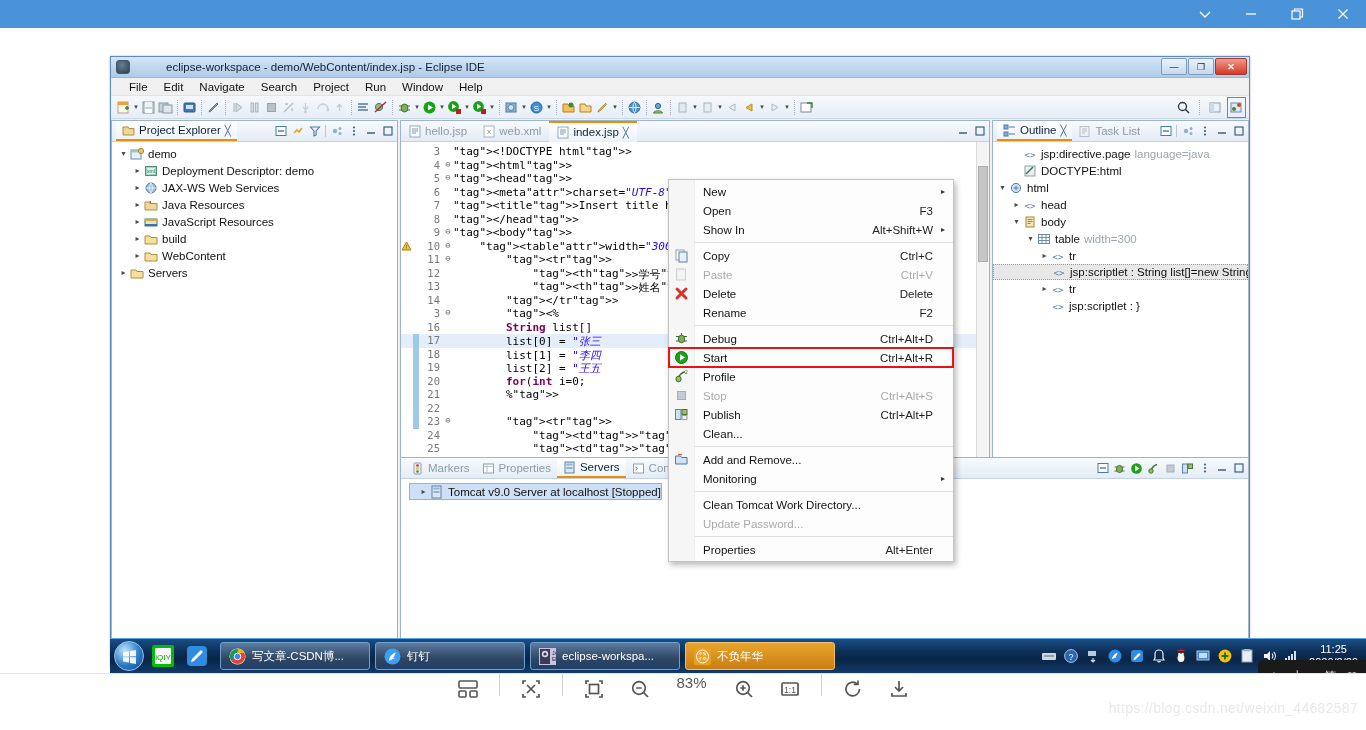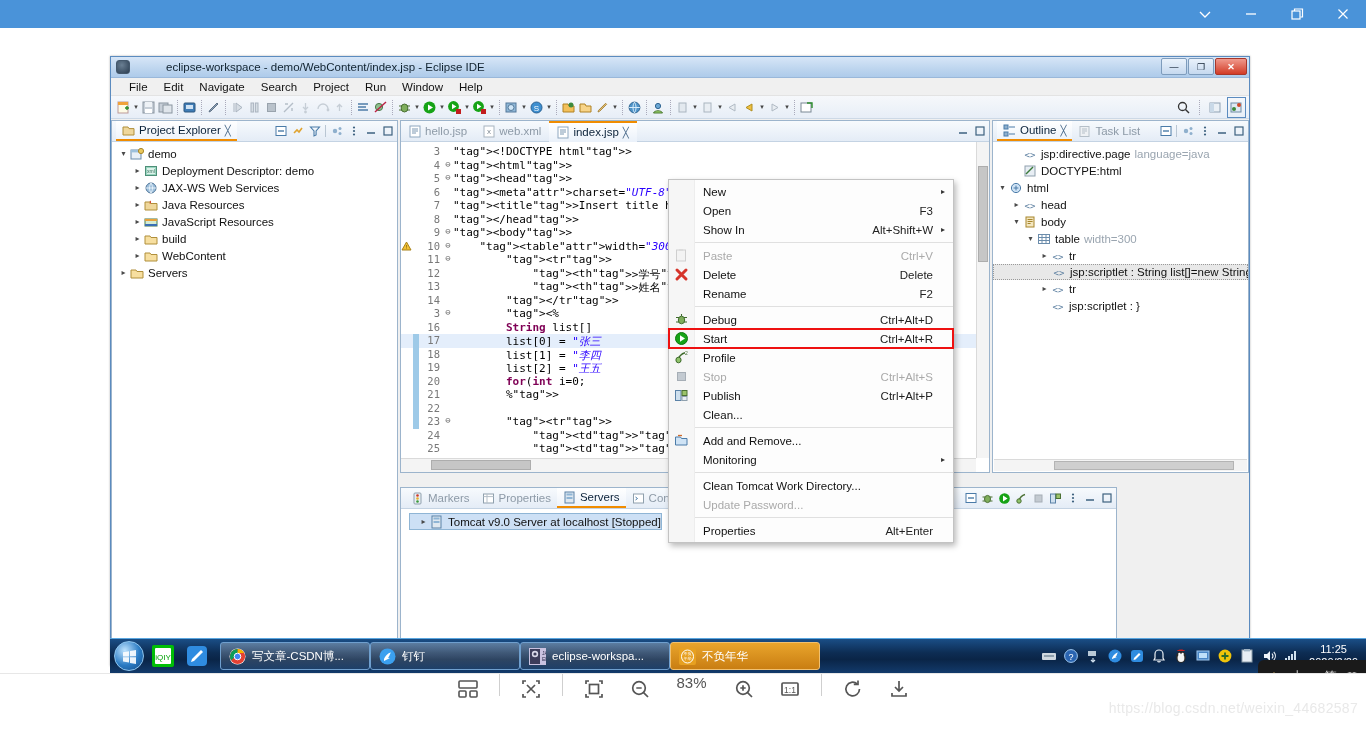--- a/index.html
+++ b/index.html
@@ -123,21 +123,21 @@
   .ln { width:30px; text-align:right; padding-right:3px; color:#787878; font-size:10.5px; flex:none;}
   .fold { width:10px; text-align:center; color:#6a6a6a; font-size:9px; flex:none;}
   .code-line.hl { background:#e4eefb; }
   .str { color:#2a00ff; font-style:italic; }
   .kw { color:#7f0055; font-weight:bold; }
 
   
   #outline-panel { position:absolute; left:881px; top:0px; width:257px; height:353px; }
 
   
-  #bottom-panel { position:absolute; left:289px; top:367px; width:717px; height:191px; }
+  #bottom-panel { position:absolute; left:289px; top:337px; width:849px; height:191px; }
 
   
   #eclipse-status {
     position:absolute; left:0; bottom:0; width:100%; height:19px;
     background:linear-gradient(#eef3f9,#dfe8f3); border-top:1px solid #c7d4e2;
     display:flex; align-items:center; font-size:11px; color:#222; padding-left:4px;
   }
   #heap-widget { position:absolute; right:22px; top:2px; width:135px; height:15px;
     border:1px solid #9fb3c7; background:#fff; display:flex; align-items:center; }
   #heap-fill { position:absolute; left:0; top:0; bottom:0; width:72px; background:#a8a8a8;}
@@ -1011,20 +1011,31 @@
           <span class="cm-accel">F3</span>
           <span class="cm-sub"></span>
         </div>
         <div class="cm-item">
           <span class="cm-ico"></span>
           <span class="cm-label">Show In</span>
           <span class="cm-accel">Alt+Shift+W</span>
           <span class="cm-sub">▸</span>
         </div>
         <div class="cm-sep"></div>
+        <div class="cm-item">
+          <span class="cm-ico">
+            <svg width="15" height="15">
+              <rect x="2" y="2" width="8" height="10" fill="#fff" stroke="#8fa0ad"></rect>
+              <rect x="5" y="4" width="8" height="10" fill="#e8f0f8" stroke="#5b82a7"></rect>
+            </svg>
+          </span>
+          <span class="cm-label">Copy</span>
+          <span class="cm-accel">Ctrl+C</span>
+          <span class="cm-sub"></span>
+        </div>
         <div class="cm-item disabled">
           <span class="cm-ico">
             <svg width="15" height="15">
               <rect x="2.5" y="2" width="9" height="11" fill="#f3f3f3" stroke="#cfcfcf"></rect>
               <rect x="5" y="1" width="4" height="2" fill="#dcdcdc"></rect>
             </svg>
           </span>
           <span class="cm-label">Paste</span>
           <span class="cm-accel">Ctrl+V</span>
           <span class="cm-sub"></span>
@@ -1157,21 +1168,21 @@
         <rect x="4" y="4" width="16" height="16" rx="1" fill="#fff"></rect>
         <text x="12" y="16" font-size="8" fill="#00a205" text-anchor="middle" font-family="Liberation Sans">iQIY</text>
       </svg>
   </div>
   <div class="tb-quick">
     <svg width="24" height="24">
         <rect x="2" y="2" width="20" height="20" rx="4" fill="#2f8ce0"></rect>
         <path d="M7 15l9-9 2 2-9 9-3 1z" fill="#fff"></path>
       </svg>
   </div>
-  <div id="tasks" style="display:flex;margin-left:4px;">
+  <div id="tasks" style="display:flex;gap:5px;margin-left:4px;">
       <div class="tb-task">
         <span class="ticon2">
           <svg width="17" height="17">
             <circle cx="8.5" cy="8.5" r="8" fill="#fff"></circle>
             <circle cx="8.5" cy="8.5" r="7.6" fill="#e34133"></circle>
             <path d="M8.5 1a7.6 7.6 0 016.6 3.9H8.5z" fill="#f4b400"></path>
             <path d="M2 12.4A7.6 7.6 0 018.5 1v5.3z" fill="#0f9d58"></path>
             <circle cx="8.5" cy="8.5" r="3.3" fill="#4285f4" stroke="#fff" stroke-width="1"></circle>
           </svg>
         </span>

